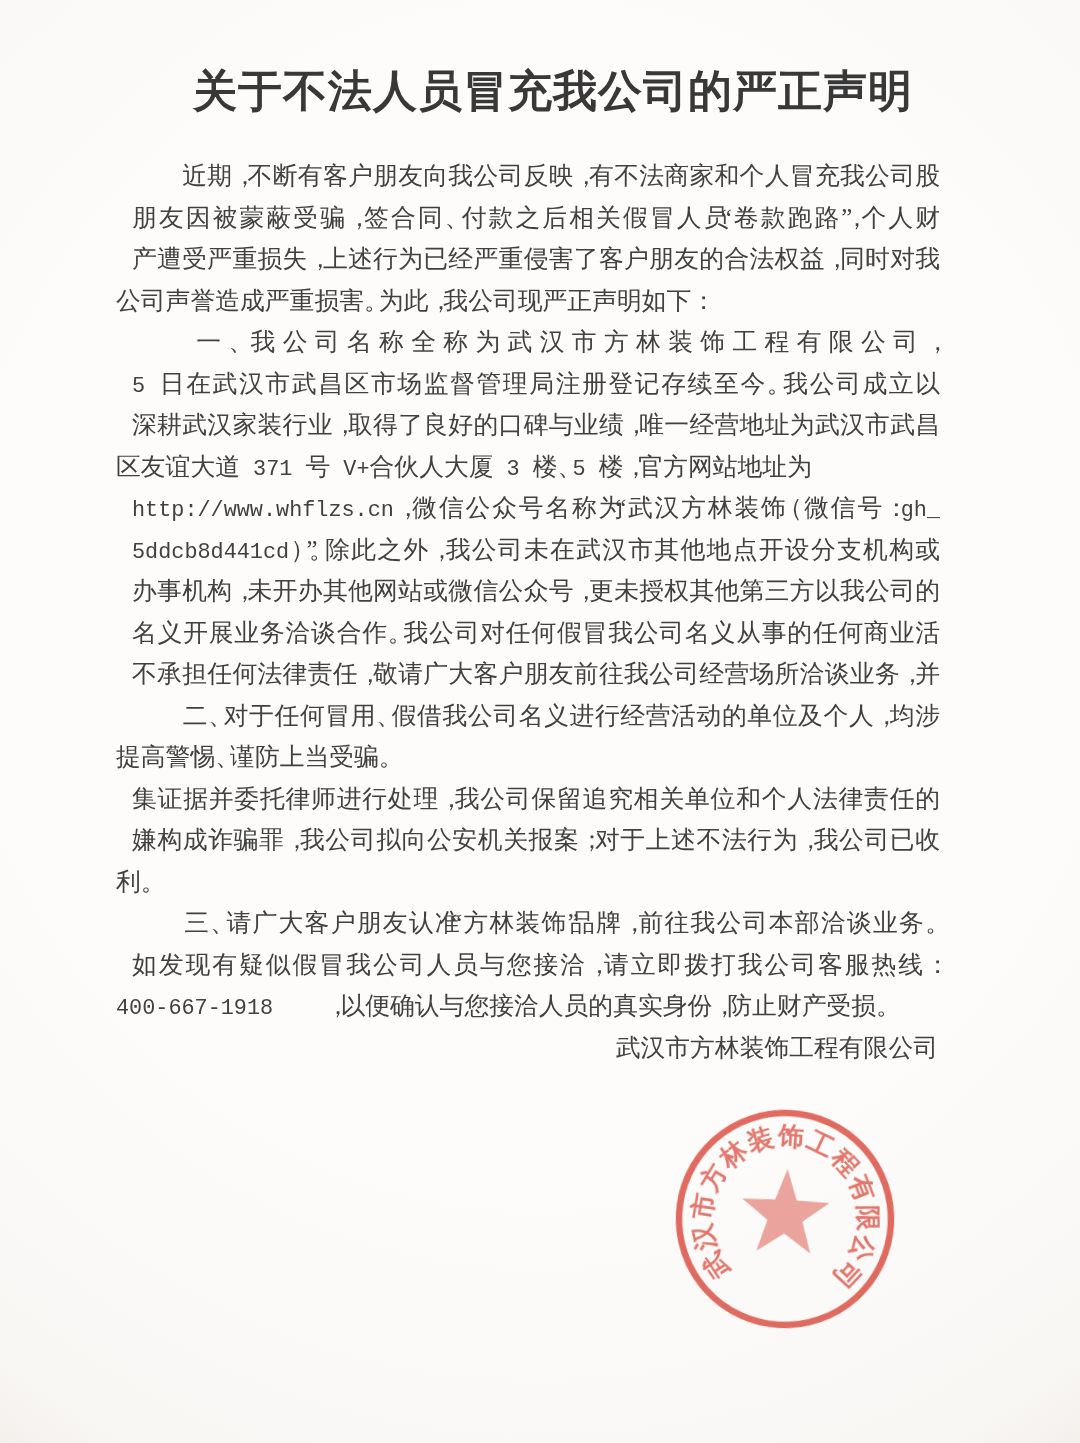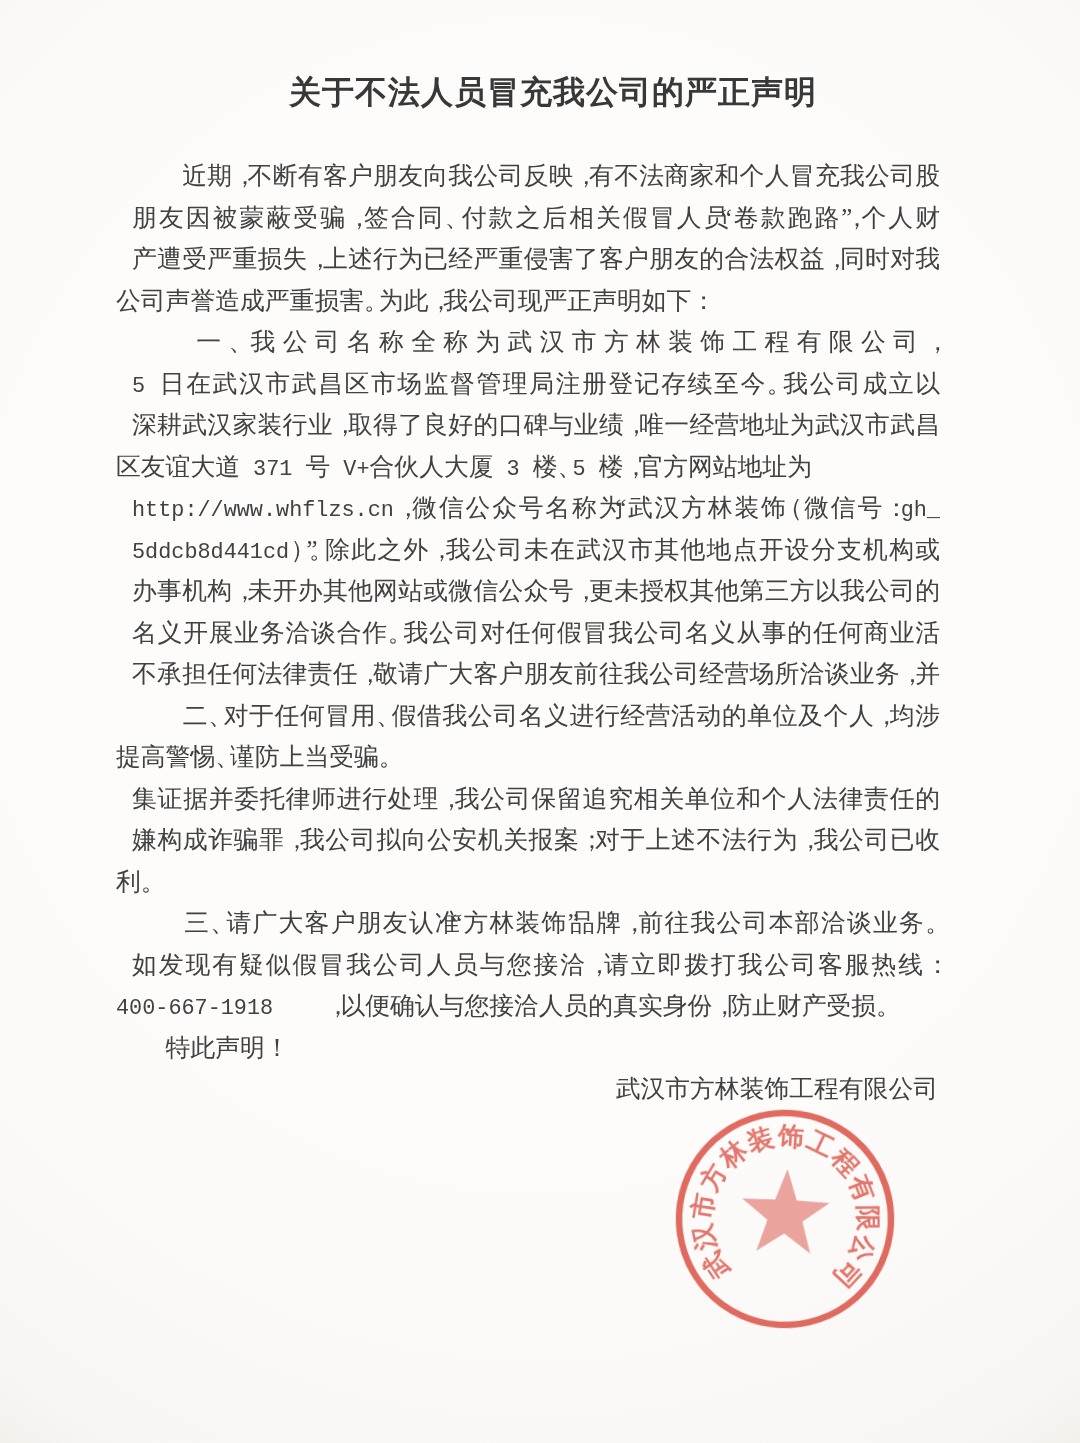--- a/index.html
+++ b/index.html
@@ -4,21 +4,21 @@
 <style>
   html,body { margin:0; padding:0; }
   body { width:1080px; height:1443px; background:#f3f1ee; font-family:"Liberation Serif","DejaVu Serif",serif; }
   .page {
     position:relative; width:1080px; height:1443px; overflow:hidden;
     background: radial-gradient(ellipse 90% 70% at 50% 42%, #fdfcfb 55%, #f9f7f4 92%, #f3f0ec 100%);
     color:#414141;
   }
   .title {
     margin:68px 0 0 0; padding-left:26px; text-align:center;
-    font-size:32px; line-height:48px; font-weight:bold; letter-spacing:1px; color:#383838;
+    font-size:44px; line-height:48px; font-weight:bold; letter-spacing:1px; color:#383838;
   }
   .lines { width:824px; margin:39px 0 0 116px; font-size:24.8px; }
   .line { line-height:41.5px; height:41.5px; overflow:hidden; text-align:left; }
   .line.fill { text-align:justify; text-align-last:justify;margin-left:16px; }
   .sig { text-align:right; }
   .sig.company { padding-right:2px; }
   .sig.date { padding-right:10px; }
   
   .pc { margin-right:-0.4em; }
   .po { margin-left:-0.4em; }
@@ -55,21 +55,20 @@
       <div class="line fill">名义开展业务洽谈合作<span class="pc">。</span>我公司对任何假冒我公司名义从事的任何商业活动</div>
       <div class="line fill">不承担任何法律责任<span class="pc">，</span>敬请广大客户朋友前往我公司经营场所洽谈业务<span class="pc">，</span>并</div>
       <div class="line fill">　　二<span class="pc">、</span>对于任何冒用<span class="pc">、</span>假借我公司名义进行经营活动的单位及个人<span class="pc">，</span>均涉</div>
       <div class="line plain">提高警惕<span class="pc">、</span>谨防上当受骗<span class="pc">。</span></div>
       <div class="line fill">集证据并委托律师进行处理<span class="pc">，</span>我公司保留追究相关单位和个人法律责任的权</div>
       <div class="line fill">嫌构成诈骗罪<span class="pc">，</span>我公司拟向公安机关报案<span class="pc">；</span>对于上述不法行为<span class="pc">，</span>我公司已收</div>
       <div class="line plain">利<span class="pc">。</span></div>
       <div class="line fill">　　三<span class="pc">、</span>请广大客户朋友认准<span class="po">“</span>方林装饰<span class="pc">”</span>品牌<span class="pc">，</span>前往我公司本部洽谈业务<span class="pc">。</span></div>
       <div class="line fill">如发现有疑似假冒我公司人员与您接洽<span class="pc">，</span>请立即拨打我公司客服热线<span class="pc">：</span></div>
       <div class="line plain"><span class="lat">4</span><span class="lat">0</span><span class="lat">0</span><span class="lat">-</span><span class="lat">6</span><span class="lat">6</span><span class="lat">7</span><span class="lat">-</span><span class="lat">1</span><span class="lat">9</span><span class="lat">1</span><span class="lat">8</span><span class="lat">&nbsp;</span><span class="lat">&nbsp;</span><span class="lat">&nbsp;</span><span class="lat">&nbsp;</span><span class="pc">，</span>以便确认与您接洽人员的真实身份<span class="pc">，</span>防止财产受损<span class="pc">。</span></div>
-      <div class="line plain">　　特此声明<span class="pc">！</span></div>
       <div class="line sig company">武汉市方林装饰工程有限公司</div>
   </div>
 
   <svg class="seal" viewBox="0 0 300 300" xmlns="http://www.w3.org/2000/svg">
     <circle cx="150" cy="150" r="106" fill="none" stroke-width="6.5" stroke="#de5246"></circle>
     <polygon points="150,100 160.8,131.1 193.7,131.8 167.5,151.7 177,183.2 150,164.4 123,183.2 132.5,151.7 106.3,131.8 139.2,131.1" fill-opacity="0.6" fill="#de5246"></polygon>
     <path id="sealArc" d="M 99.5 204.1 A 74 74 0 1 1 200.5 204.1" fill="none"></path>
     <text font-size="26" letter-spacing="1.5" fill-opacity="0.92" fill="#de5246">
       <textPath href="#sealArc">武汉市方林装饰工程有限公司</textPath>
     </text>

